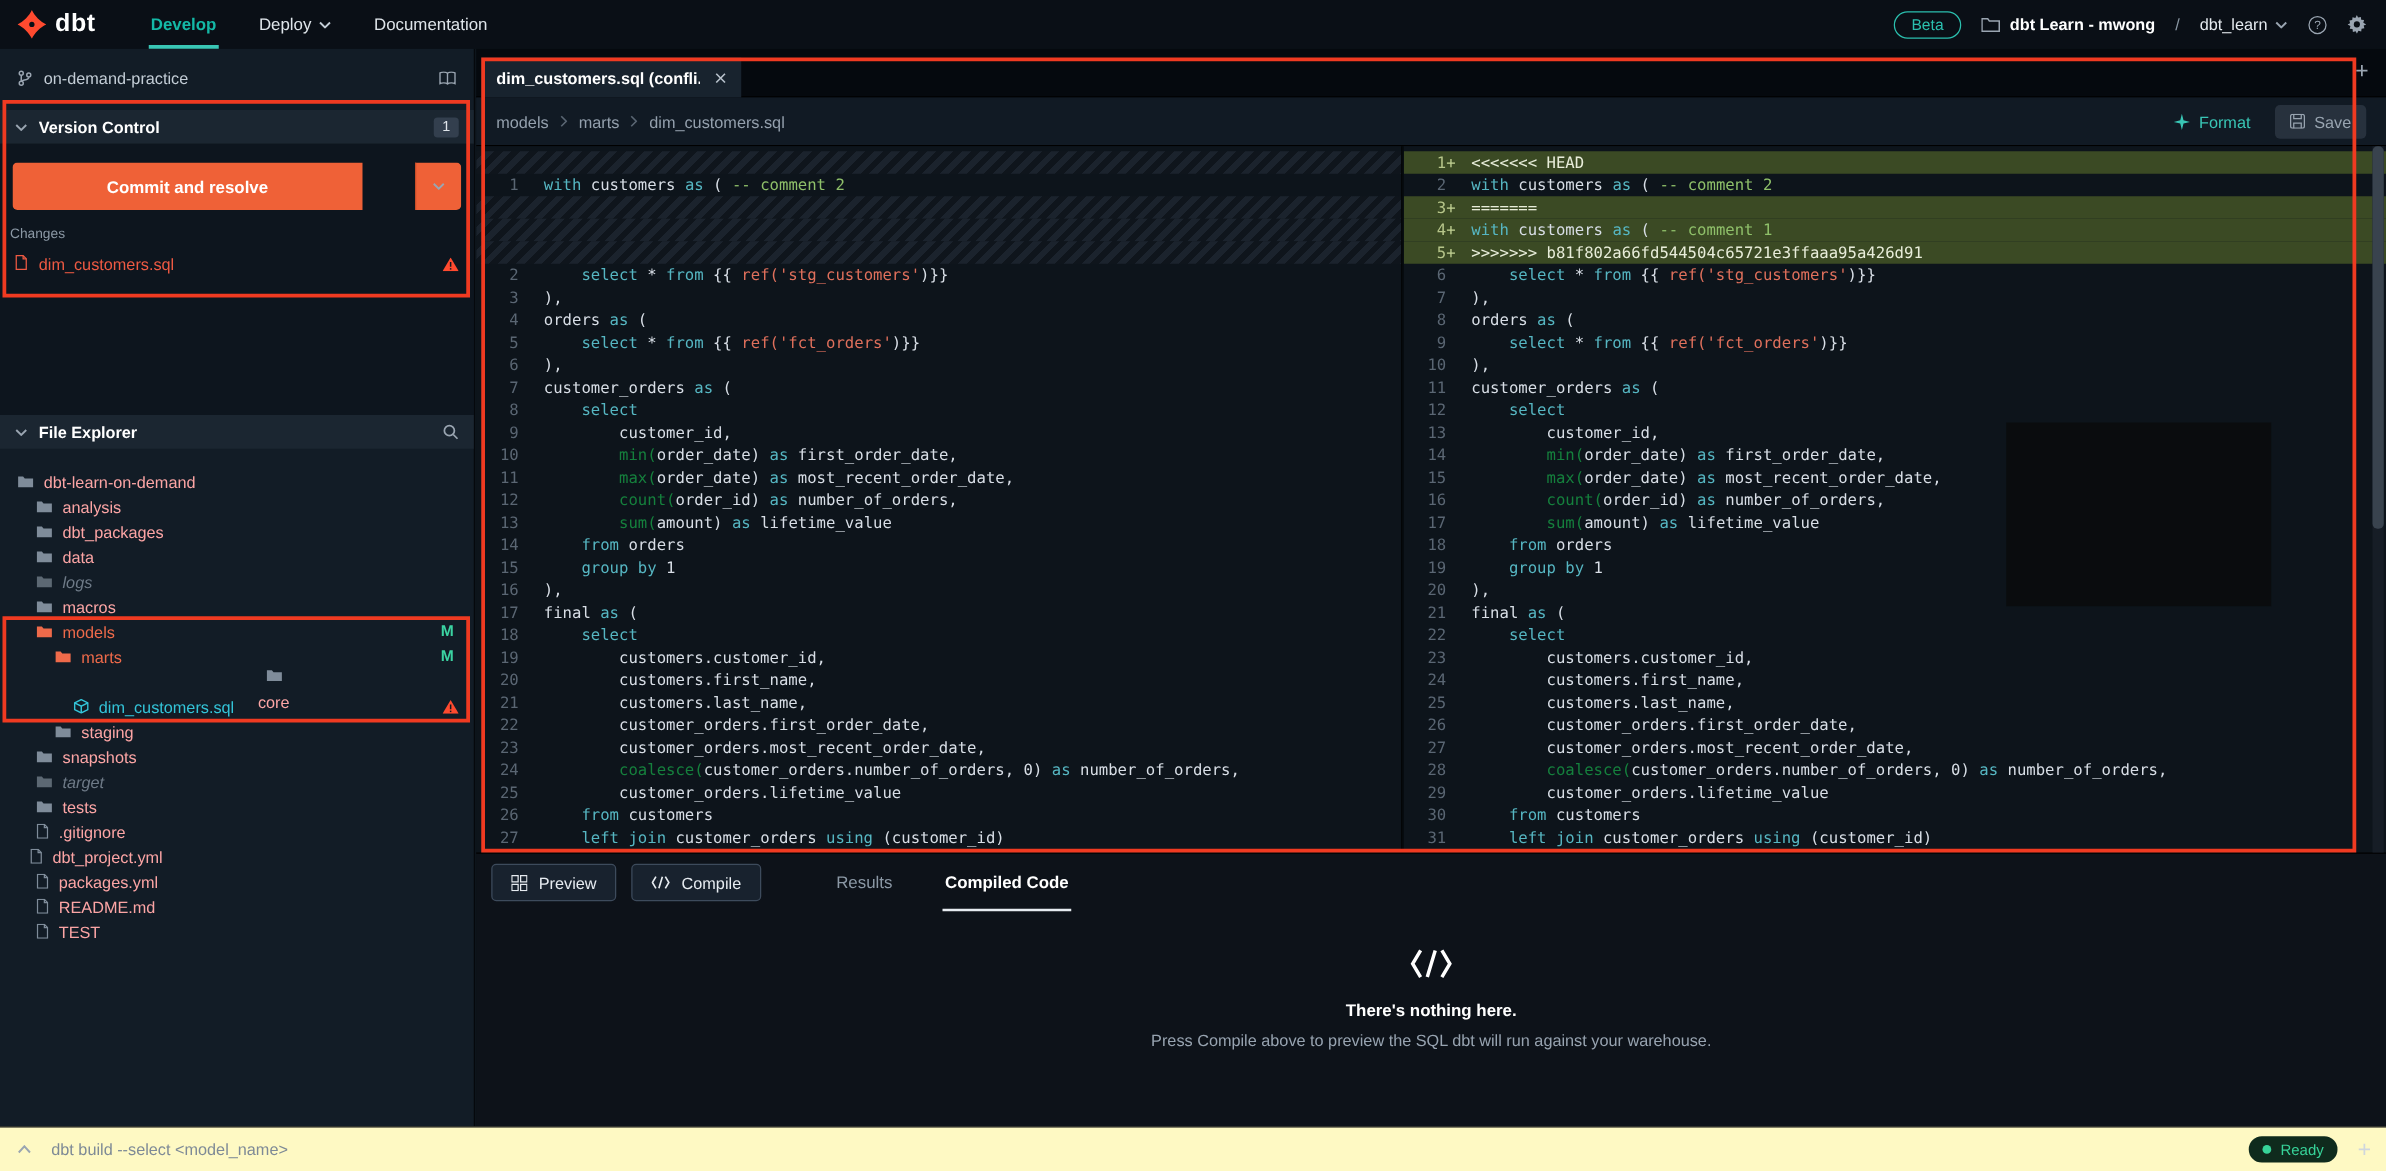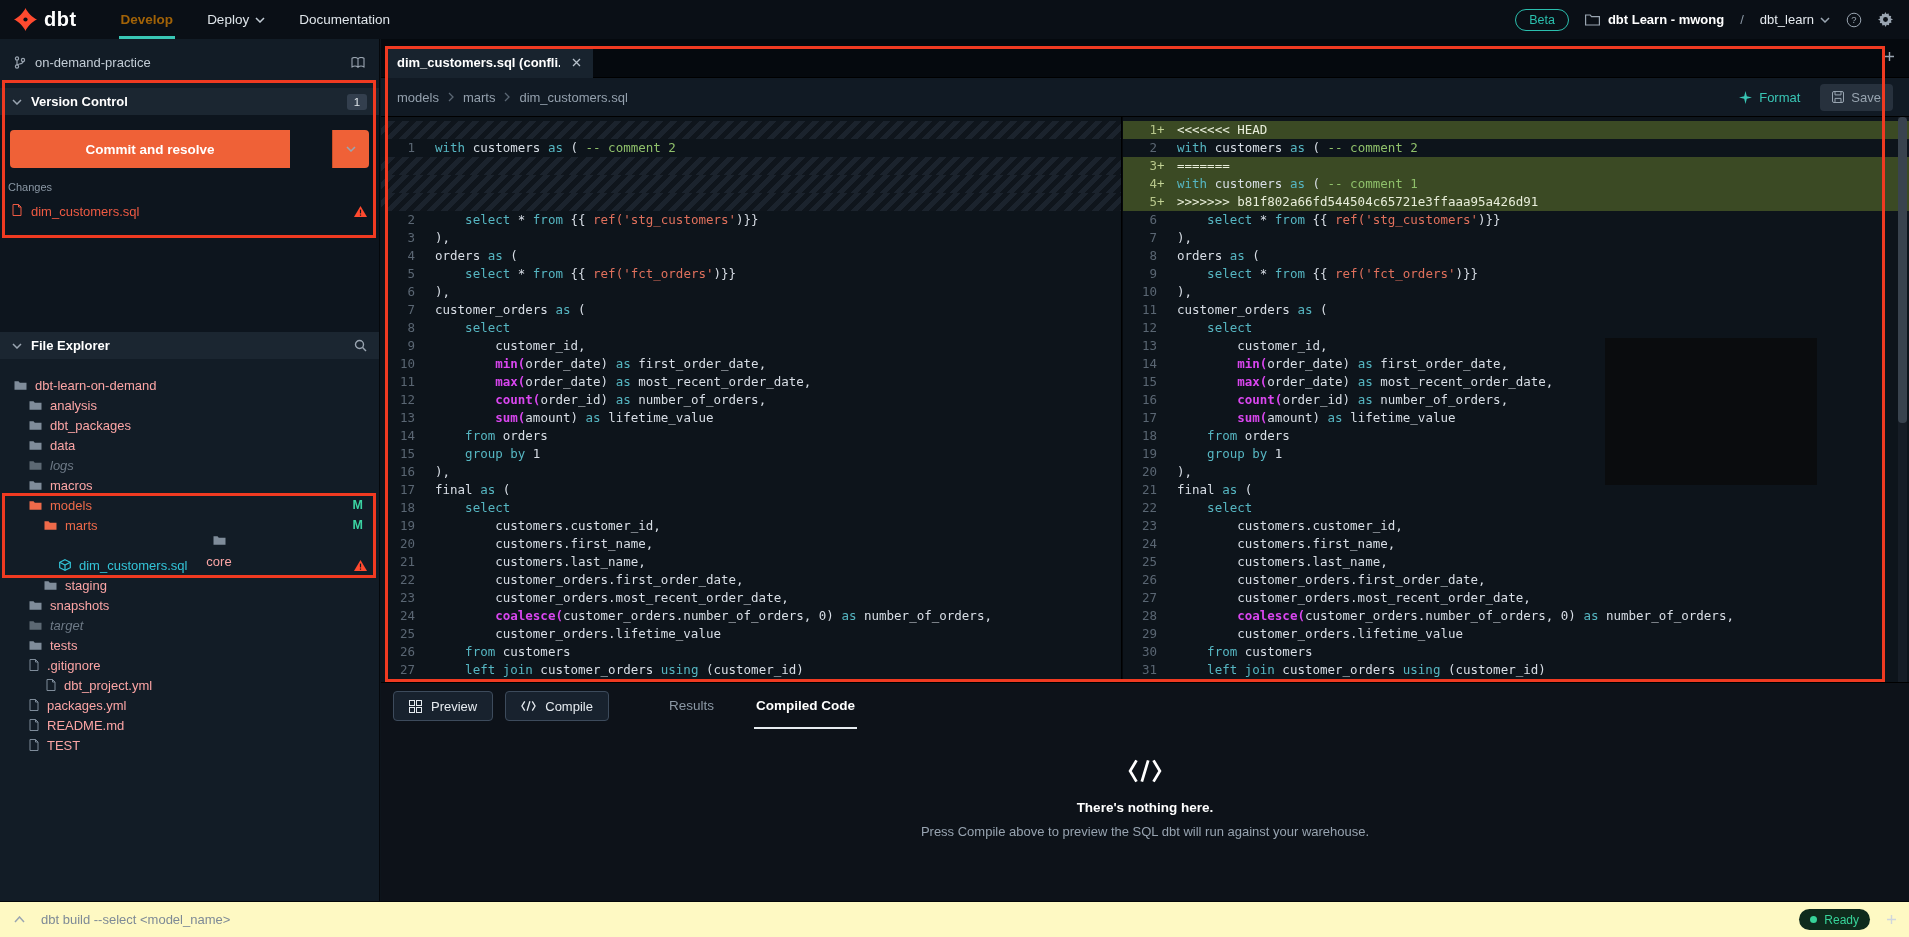--- a/index.html
+++ b/index.html
@@ -5,21 +5,21 @@
   * { margin:0; padding:0; box-sizing:border-box; }
   html,body { width:1909px; height:937px; background:#0d141b; font-family:"Liberation Sans",sans-serif; overflow:hidden; }
   .app { position:absolute; inset:0; width:1909px; height:937px; overflow:hidden; }
 
   
   .navbar { position:absolute; top:0; left:0; width:100%; height:39px; background:#0a0f16; display:flex; align-items:stretch; z-index:6; }
   .brand { display:flex; align-items:center; gap:7px; padding:0 18px 0 14px; }
   .brand-text { color:#fff; font-size:20px; font-weight:bold; letter-spacing:.5px; }
   .nav-tabs { display:flex; gap:34px; margin-left:26px; }
   .nav-tab { position:relative; display:flex; align-items:center; gap:6px; color:#dfe5ea; font-size:13.5px; cursor:pointer; }
-  .nav-tab.active { color:#a16207; font-weight:bold; }
+  .nav-tab.active { color:#14b8a6; font-weight:bold; }
   .nav-tab.active::after { content:''; position:absolute; left:-2px; right:-2px; bottom:0; height:3px; background:#39c6b5; }
   .nav-right { margin-left:auto; display:flex; align-items:center; gap:16px; padding-right:16px; }
   .beta { border:1.5px solid #2bbfae; color:#2bbfae; font-size:12.5px; padding:3px 13px; border-radius:13px; }
   .proj { display:flex; align-items:center; gap:8px; color:#fff; font-weight:bold; font-size:13px; }
   .proj-sep { color:#8b98a5; font-size:13px; }
   .env { display:flex; align-items:center; gap:6px; color:#e6ebf0; font-size:13px; }
   .nav-icon { color:#9aa5b1; display:flex; align-items:center; }
 
   
   .sidebar { position:absolute; top:39px; left:0; width:380px; bottom:36px; background:#121c26; border-right:1px solid #05080c; }
@@ -69,21 +69,21 @@
   .pane-left { width:741px; border-right:1px solid #000; }
   .pane-right { flex:1; border-left:1px solid #05080c; }
   .code-row { height:18px; display:flex; white-space:pre; font-family:"DejaVu Sans Mono",monospace; font-size:12.5px; line-height:18px; }
   .code-row.hatch { background:repeating-linear-gradient(135deg,#0f151c 0 5px,#1b232d 5px 10px); }
   .code-row.added { background:#3b4a24; }
   .gutter { flex:none; width:44px; display:flex; justify-content:flex-end; color:#5a6673; }
   .gutter .ln { text-align:right; }
   .gutter .plus { display:inline-block; width:10px; color:#c2d294; }
   .code-row.added .ln { color:#b6c58a; }
   .code-text { margin-left:10px; }
-  .tok-p { color:#d8dee6; } .tok-k { color:#56b6c2; } .tok-f { color:#d946ef;font-weight:bold; }
+  .tok-p { color:#d8dee6; } .tok-k { color:#56b6c2; } .tok-f { color:#15803d; }
   .tok-s { color:#e0705c; } .tok-c { color:#8fc06a; } .tok-m { color:#e8edda; }
   .dark-box { position:absolute; left:1224px; top:221px; width:212px; height:147px; background:#0a0c0e; z-index:10; }
   .vscroll { position:absolute; right:2px; top:0; width:9px; height:100%; background:#161d26; z-index:5; }
   .vscroll .thumb { position:absolute; top:0; left:0; width:9px; height:306px; background:#39434e; border-radius:4px; }
 
   
   .bottom { position:absolute; top:643px; left:0; right:0; height:219px; background:#0d1219; border-top:1px solid #000; }
   .actions-row { height:46px; display:flex; align-items:center; padding:0 12px; gap:12px; }
   .btn { height:30px; border:1px solid #3d4b5c; background:#18222e; border-radius:4px; color:#e6ebf0; font-size:13px; display:flex; align-items:center; gap:9px; padding:0 15px; cursor:pointer; }
   .panel-tabs { display:flex; margin-left:46px; gap:38px; align-self:stretch; }
@@ -372,21 +372,21 @@
         </div>
         <div class="tree-row" style="padding-left: 29px;">
           <span class="t-icon">
             <svg width="10" height="12" viewBox="0 0 10 12" fill="none" stroke="currentColor">
               <path d="M1 .5 h5.5 L9 3 v8.5 H1z"></path>
               <path d="M6.5 .5 V3 H9"></path>
             </svg>
           </span>
           <span>.gitignore</span>
         </div>
-        <div class="tree-row" style="padding-left: 46px;">
+        <div class="tree-row" style="padding-left: 24px;">
           <span class="t-icon">
             <svg width="10" height="12" viewBox="0 0 10 12" fill="none" stroke="currentColor">
               <path d="M1 .5 h5.5 L9 3 v8.5 H1z"></path>
               <path d="M6.5 .5 V3 H9"></path>
             </svg>
           </span>
           <span>dbt_project.yml</span>
         </div>
         <div class="tree-row" style="padding-left: 29px;">
           <span class="t-icon">

